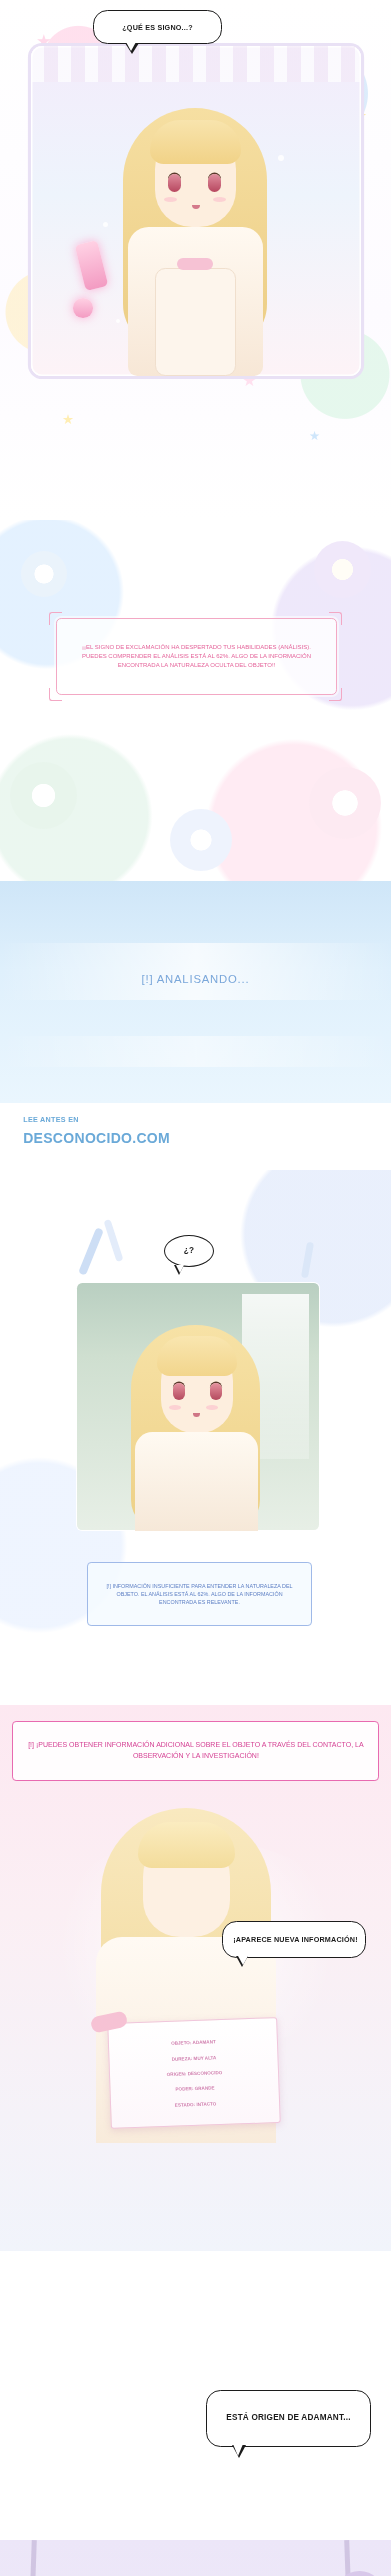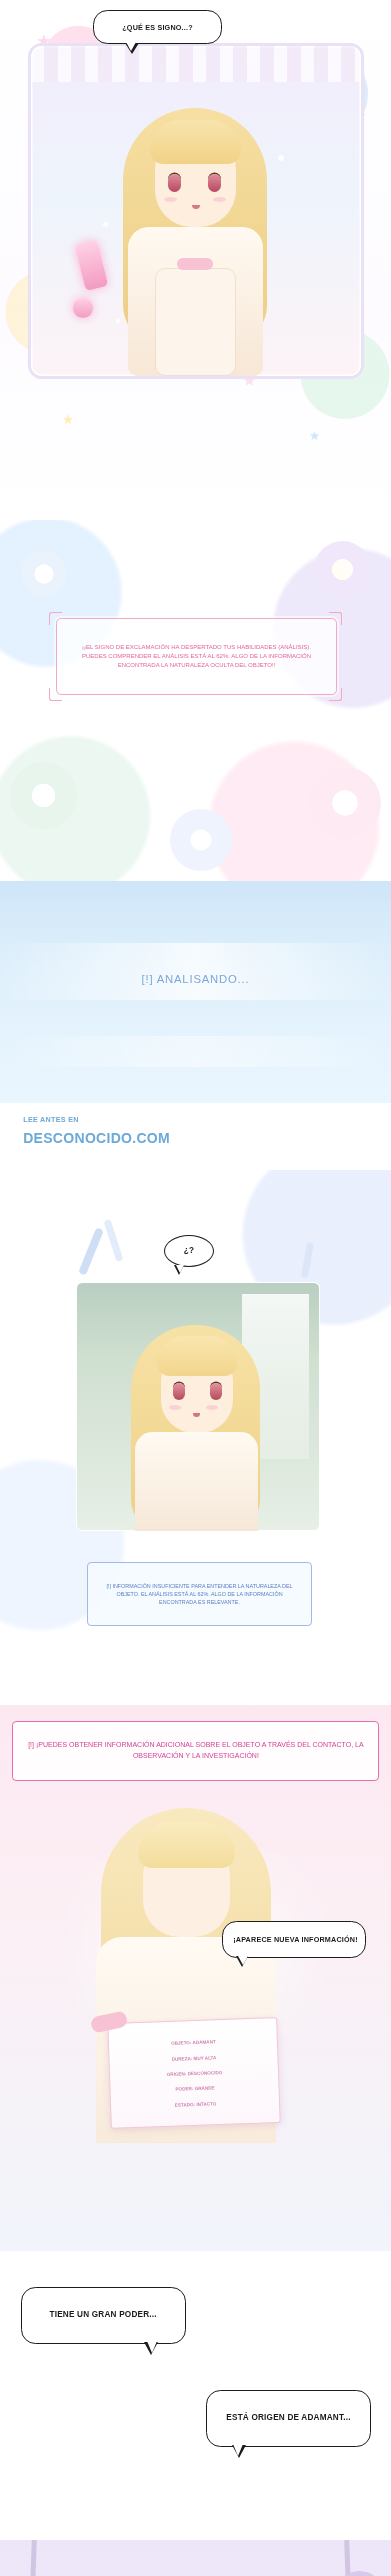--- a/index.html
+++ b/index.html
@@ -310,25 +310,20 @@
 
     <div class="bubble" style="left:222px;top:216px;width:144px;height:37px;font-size:7.2px;justify-content:flex-end;">
       <span>¡APARECE NUEVA INFORMACIÓN!</span>
       <span class="tail" style="left:13.4px;bottom:-10.3px;border-left:6.7px solid transparent;border-right:6.7px solid transparent;border-top:11.3px solid #1c1c1c;"></span>
       <span class="tail" style="left:15px;bottom:-8.2px;border-left:5.2px solid transparent;border-right:5.2px solid transparent;border-top:9.8px solid #ffffff;"></span>
     </div>
   </div>
 
   <div class="panel" style="left:0; top:2251px; width:392px; height:289px; background:#ffffff;">
 
-    <div class="bubble" style="left:20.6px;top:36px;width:165px;height:57px;font-size:8.2px;">
-      <span>TIENE UN GRAN PODER...</span>
-      <span class="tail" style="right:27px;bottom:-12.4px;border-left:7.2px solid transparent;border-right:7.2px solid transparent;border-top:13.4px solid #1c1c1c;"></span>
-      <span class="tail" style="right:28px;bottom:-10.3px;border-left:5.7px solid transparent;border-right:5.7px solid transparent;border-top:12px solid #ffffff;"></span>
-    </div>
 
     <div class="bubble" style="left:206px;top:139px;width:165px;height:57px;font-size:8.2px;">
       <span>ESTÁ ORIGEN DE ADAMANT...</span>
       <span class="tail" style="left:25px;bottom:-12.4px;border-left:7.2px solid transparent;border-right:7.2px solid transparent;border-top:13.4px solid #1c1c1c;"></span>
       <span class="tail" style="left:26px;bottom:-10.3px;border-left:5.7px solid transparent;border-right:5.7px solid transparent;border-top:12px solid #ffffff;"></span>
     </div>
   </div>
 
   <div class="panel lav" style="left:0; top:2540px; width:392px; height:618px;">
 

